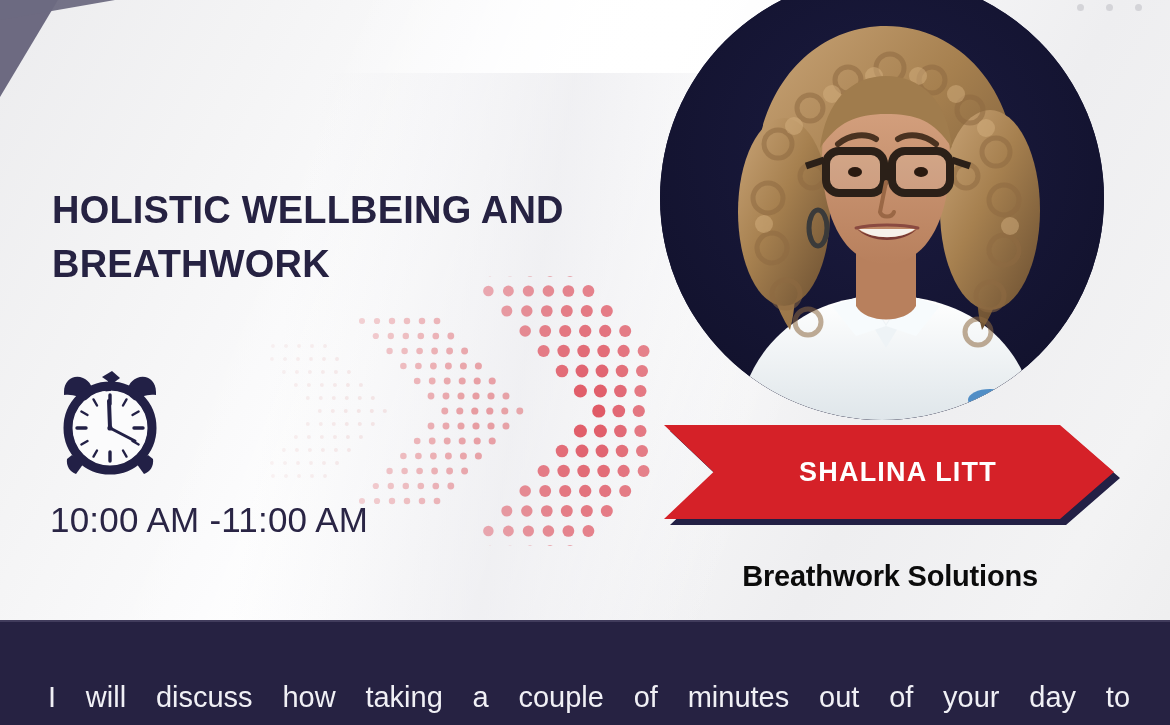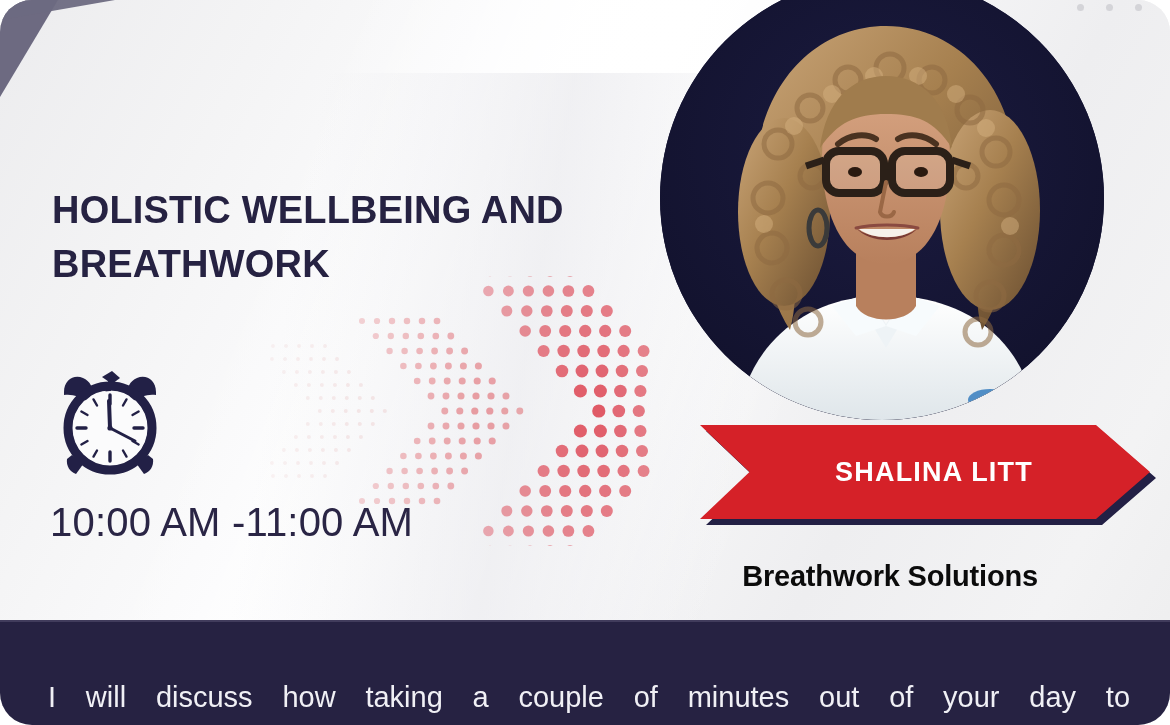--- a/index.html
+++ b/index.html
@@ -10,21 +10,20 @@
   body {
     font-family: "Liberation Sans", sans-serif;
   }
 
   .slide {
     position: relative;
     width: 1170px;
     height: 725px;
     overflow: hidden;
     background: #f2f2f3;
-    border-radius: 32px;
   }
 
   
   .bg-base {
     position: absolute;
     inset: 0;
     background:
       linear-gradient(118deg,
         #ececee 0%,
         #f4f4f5 18%,
@@ -122,21 +121,21 @@
     top: 362px;
     width: 120px;
     height: 120px;
   }
   .clock-wrap svg { display: block; }
 
   .time-text {
     position: absolute;
     left: 50px;
     top: 500px;
-    font-size: 40px;
+    font-size: 35px;
     color: #2a2545;
     letter-spacing: 0.2px;
     white-space: nowrap;
   }
 
   
   .chevrons {
     position: absolute;
     left: 270px;
     top: 276px;
@@ -155,21 +154,21 @@
     height: 444px;
     border-radius: 50%;
     overflow: hidden;
     background: #141434;
   }
   .photo-circle svg { display: block; }
 
   
   .ribbon-wrap {
     position: absolute;
-    left: 696px;
+    left: 660px;
     top: 420px;
     width: 460px;
     height: 110px;
   }
   .ribbon-shadow {
     position: absolute;
     left: 10px;
     top: 11px;
     width: 450px;
     height: 94px;

